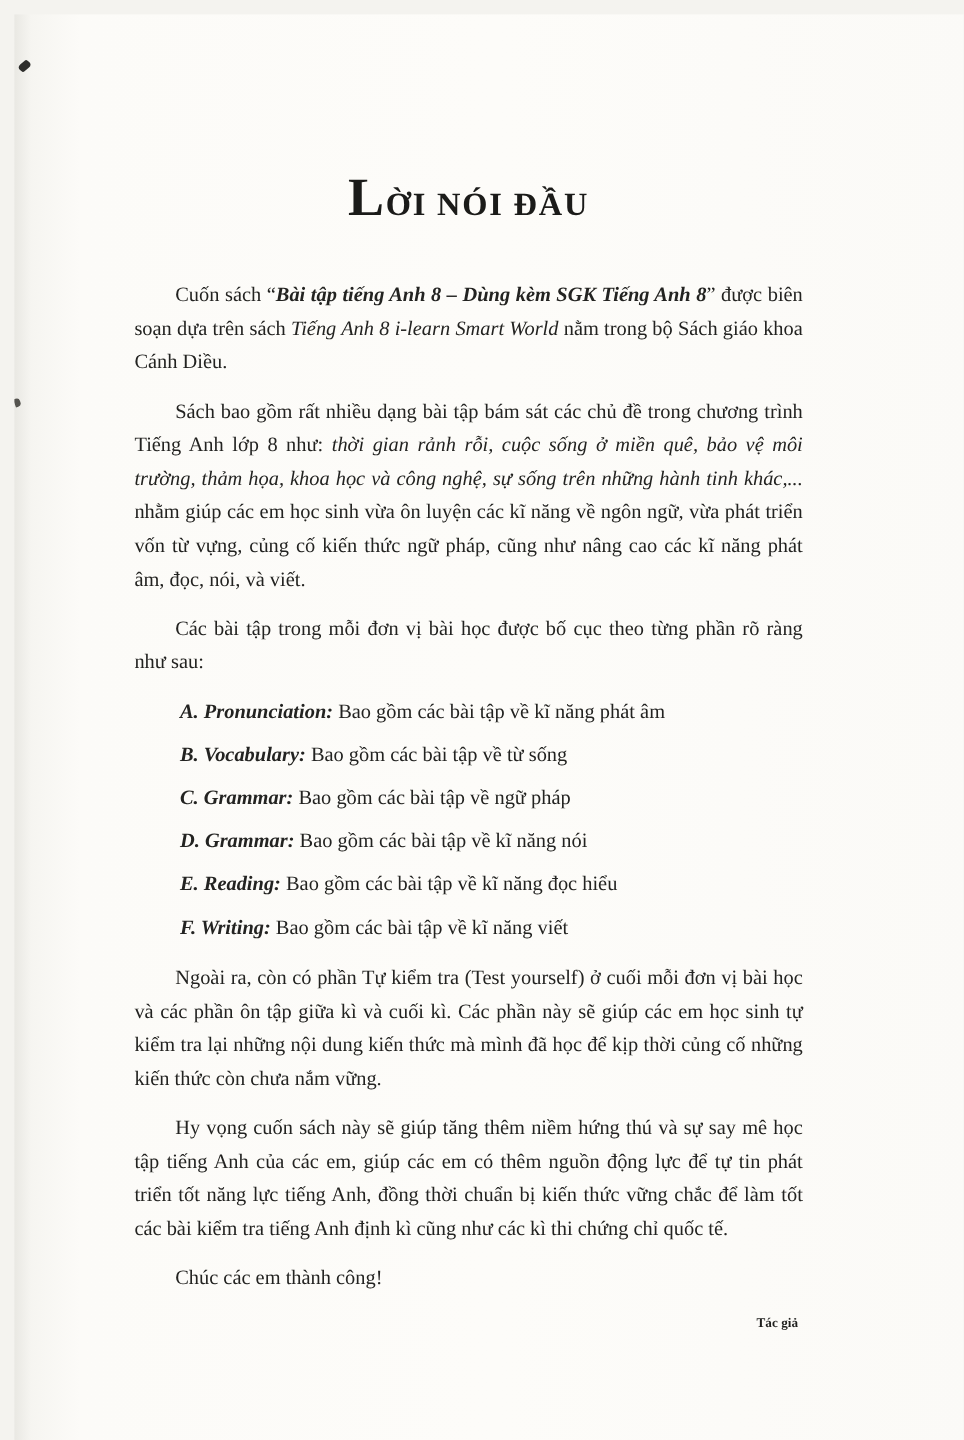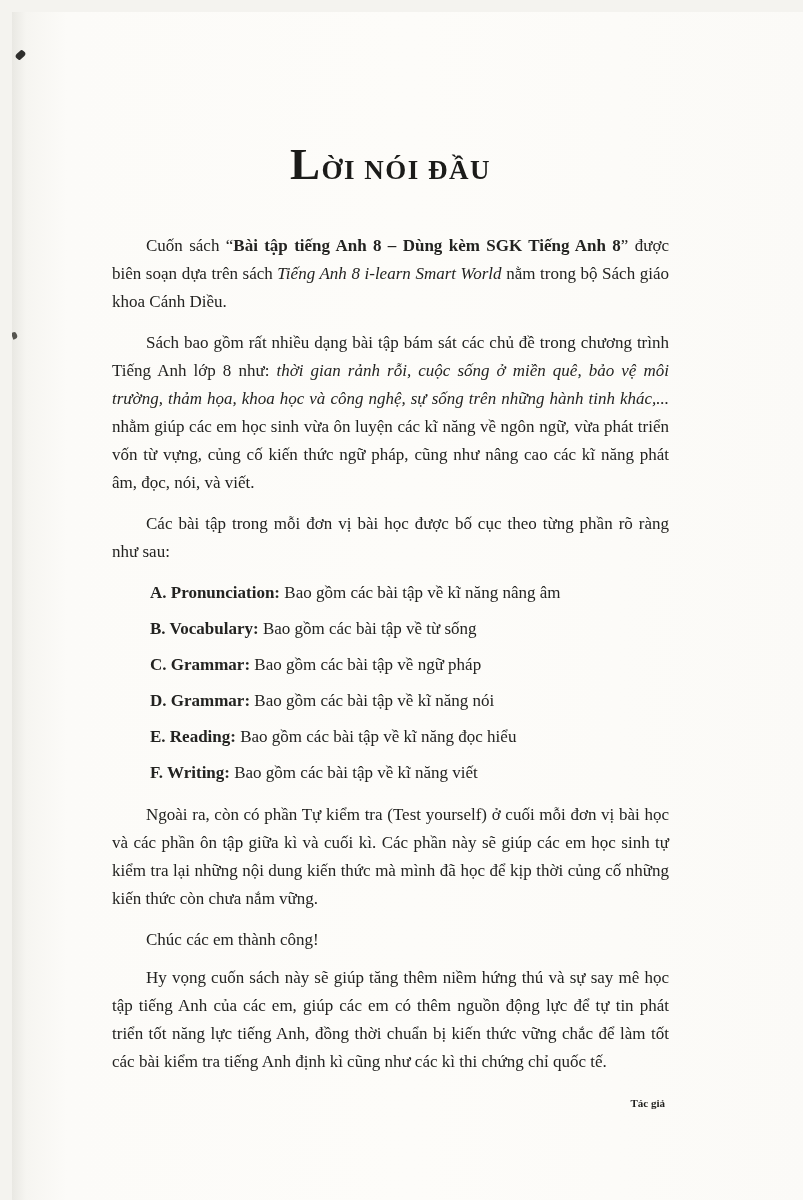--- a/index.html
+++ b/index.html
@@ -41,21 +41,21 @@
     font-weight: 600;
   }
   p.para {
     margin: 0 0 13px 0;
     font-size: 17px;
     line-height: 28px;
     text-align: justify;
     text-indent: 34px;
     color: #232321;
   }
-  .bi { font-weight: 700; }
+  .bi { font-weight: 700; font-style: italic; }
   .it { font-style: italic; }
   ul.section-list {
     list-style: none;
     margin: 2px 0 14px 0;
     padding: 0 0 0 38px;
   }
   ul.section-list li {
     font-size: 17px;
     line-height: 28px;
     margin-bottom: 8px;
@@ -105,30 +105,30 @@
 
     <h1 class="title"><span class="initial">L</span><span class="rest">ỜI NÓI ĐẦU</span></h1>
 
     <p class="para"><span>Cuốn sách “</span><span class="bi">Bài tập tiếng Anh 8 – Dùng kèm SGK Tiếng Anh 8</span><span>” được biên soạn dựa trên sách </span><span class="it">Tiếng Anh 8 i-learn Smart World</span><span> nằm trong bộ Sách giáo khoa Cánh Diều.</span></p>
 
     <p class="para"><span>Sách bao gồm rất nhiều dạng bài tập bám sát các chủ đề trong chương trình Tiếng Anh lớp 8 như: </span><span class="it">thời gian rảnh rỗi, cuộc sống ở miền quê, bảo vệ môi trường, thảm họa, khoa học và công nghệ, sự sống trên những hành tinh khác,...</span><span> nhằm giúp các em học sinh vừa ôn luyện các kĩ năng về ngôn ngữ, vừa phát triển vốn từ vựng, củng cố kiến thức ngữ pháp, cũng như nâng cao các kĩ năng phát âm, đọc, nói, và viết.</span></p>
 
     <p class="para">Các bài tập trong mỗi đơn vị bài học được bố cục theo từng phần rõ ràng như sau:</p>
 
     <ul class="section-list">
-      <li><span class="bi">A. Pronunciation:</span><span> Bao gồm các bài tập về kĩ năng nâng âm</span></li>
+      <li><span class="bi">A. Pronunciation:</span><span> Bao gồm các bài tập về kĩ năng phát âm</span></li>
       <li><span class="bi">B. Vocabulary:</span><span> Bao gồm các bài tập về từ sống</span></li>
       <li><span class="bi">C. Grammar:</span><span> Bao gồm các bài tập về ngữ pháp</span></li>
       <li><span class="bi">D. Grammar:</span><span> Bao gồm các bài tập về kĩ năng nói</span></li>
       <li><span class="bi">E. Reading:</span><span> Bao gồm các bài tập về kĩ năng đọc hiểu</span></li>
       <li><span class="bi">F. Writing:</span><span> Bao gồm các bài tập về kĩ năng viết</span></li>
     </ul>
 
     <p class="para">Ngoài ra, còn có phần Tự kiểm tra (Test yourself) ở cuối mỗi đơn vị bài học và các phần ôn tập giữa kì và cuối kì. Các phần này sẽ giúp các em học sinh tự kiểm tra lại những nội dung kiến thức mà mình đã học để kịp thời củng cố những kiến thức còn chưa nắm vững.</p>
 
+    <p class="para">Hy vọng cuốn sách này sẽ giúp tăng thêm niềm hứng thú và sự say mê học tập tiếng Anh của các em, giúp các em có thêm nguồn động lực để tự tin phát triển tốt năng lực tiếng Anh, đồng thời chuẩn bị kiến thức vững chắc để làm tốt các bài kiểm tra tiếng Anh định kì cũng như các kì thi chứng chỉ quốc tế.</p>
+
     <p class="para closing">Chúc các em thành công!</p>
-
-    <p class="para">Hy vọng cuốn sách này sẽ giúp tăng thêm niềm hứng thú và sự say mê học tập tiếng Anh của các em, giúp các em có thêm nguồn động lực để tự tin phát triển tốt năng lực tiếng Anh, đồng thời chuẩn bị kiến thức vững chắc để làm tốt các bài kiểm tra tiếng Anh định kì cũng như các kì thi chứng chỉ quốc tế.</p>
 
     <p class="signature">Tác giả</p>
 
   </div>
 </div>
 
 </body></html>

